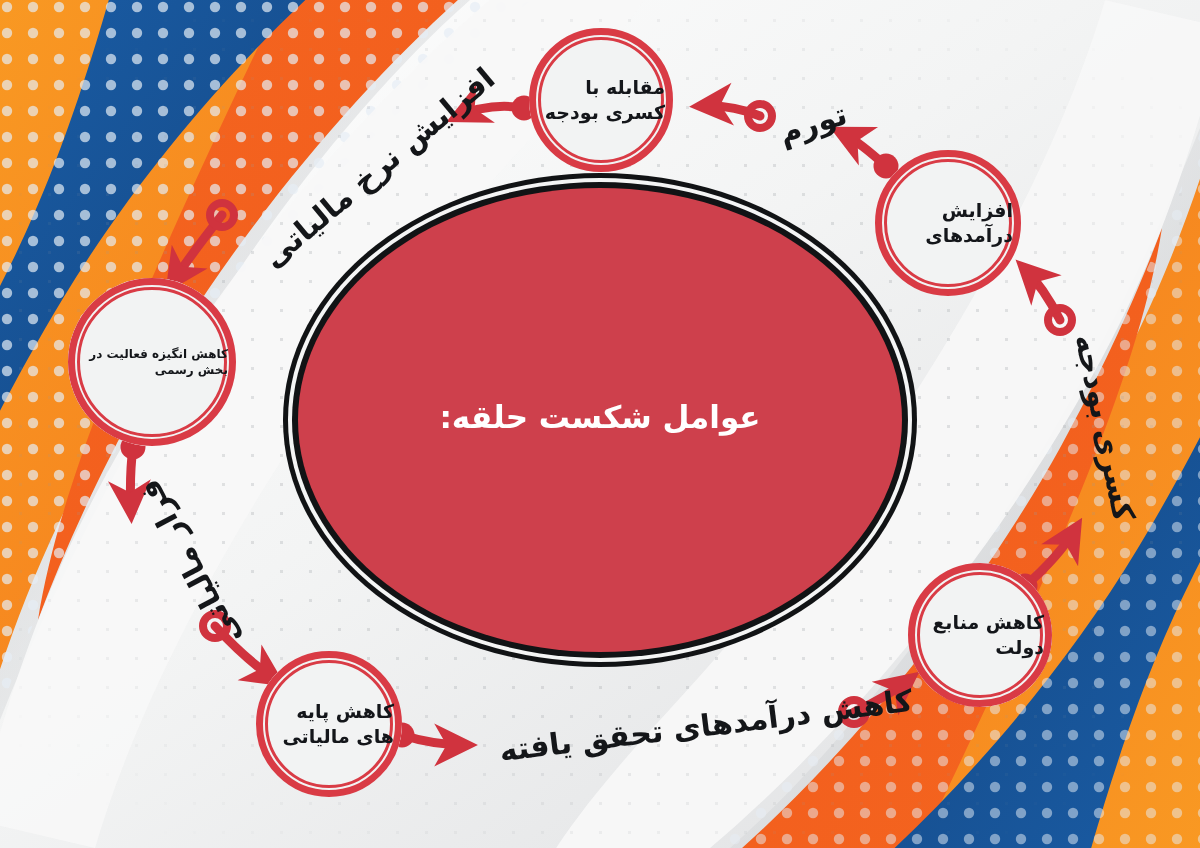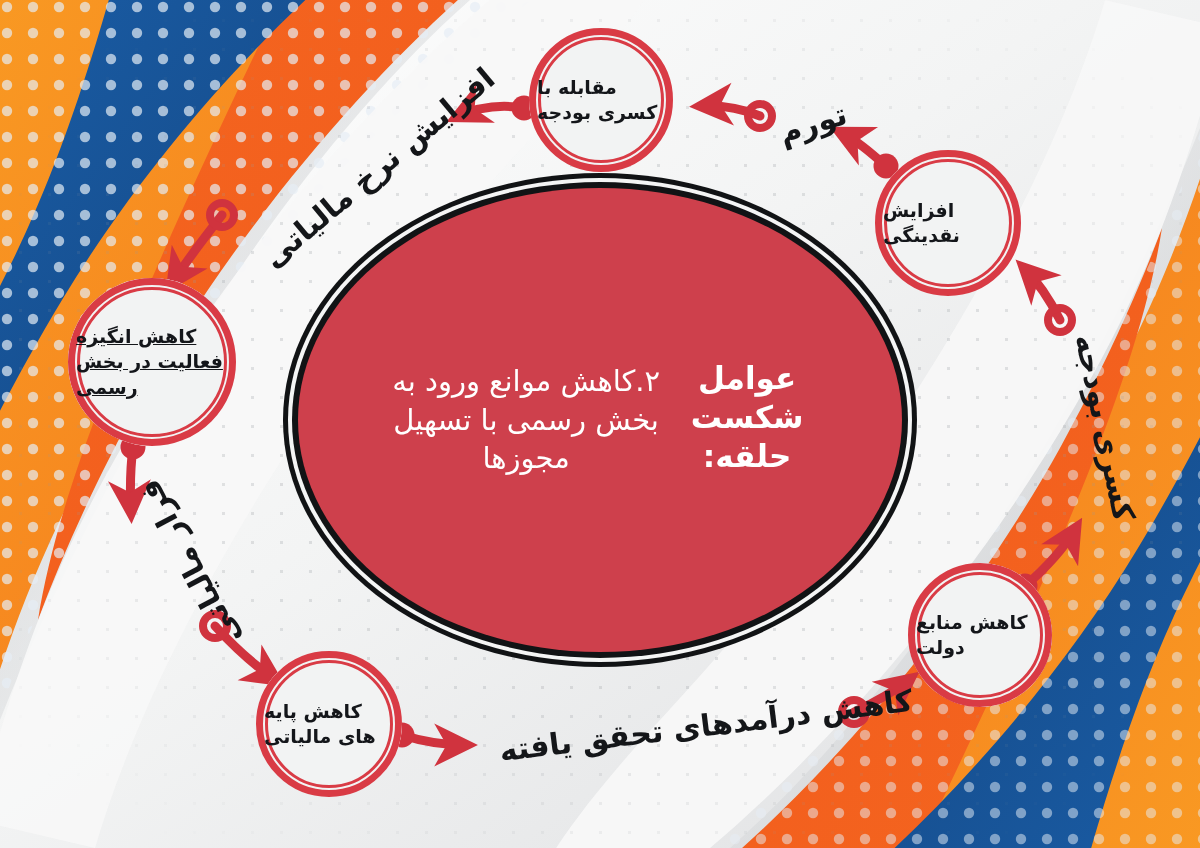--- a/index.html
+++ b/index.html
@@ -19,21 +19,21 @@
     background-size:29px 29px;
     background-position:6px 6px;
     -webkit-mask-image:radial-gradient(ellipse 760px 520px at 600px 420px, rgba(0,0,0,1) 0%, rgba(0,0,0,.85) 55%, rgba(0,0,0,.25) 85%, rgba(0,0,0,0) 100%);
             mask-image:radial-gradient(ellipse 760px 520px at 600px 420px, rgba(0,0,0,1) 0%, rgba(0,0,0,.85) 55%, rgba(0,0,0,.25) 85%, rgba(0,0,0,0) 100%);
   }
 
   
   .node{
     position:absolute;border-radius:50%;
     display:flex;align-items:center;justify-content:center;
-    text-align:left;direction:rtl;
+    text-align:right;direction:rtl;
     color:#14161a;font-weight:bold;line-height:1.34;
     background:#f2f3f3;
     box-shadow:0 0 0 3px #f2f3f3 inset, 0 0 0 0 rgba(0,0,0,0);
   }
   .node .ring-outer{
     position:absolute;inset:0;border-radius:50%;
     border:7px solid #d93b45;box-sizing:border-box;
   }
   .node .ring-inner{
     position:absolute;inset:9px;border-radius:50%;
@@ -225,49 +225,48 @@
     </g>
   </svg>
 
   <div id="centre">
     <div class="ring-black"></div>
     <div class="ring-white"></div>
     <div class="ring-black2"></div>
     <div class="fill"></div>
     <div class="ctext">
       <div class="ctitle">عوامل شکست حلقه:</div>
-      <div class="citem">۲.کاهش موانع ورود به بخش رسمی با تسهیل مجوزها</div>
     </div>
   </div>
 
   <div class="node" style="left:529px;top:28px;width:144px;height:144px;font-size:19px;">
     <div class="ring-outer"></div>
     <div class="ring-inner"></div>
     <div class="nlabel">مقابله با کسری بودجه</div>
   </div>
 
   <div class="node" style="left:875px;top:150px;width:146px;height:146px;font-size:19px;">
     <div class="ring-outer"></div>
     <div class="ring-inner"></div>
-    <div class="nlabel">افزایش نقدینگی</div>
+    <div class="nlabel">افزایش درآمدهای</div>
   </div>
 
   <div class="node" style="left:908px;top:563px;width:144px;height:144px;font-size:19px;">
     <div class="ring-outer"></div>
     <div class="ring-inner"></div>
     <div class="nlabel">کاهش منابع دولت</div>
   </div>
 
   <div class="node" style="left:256px;top:651px;width:146px;height:146px;font-size:19px;">
     <div class="ring-outer"></div>
     <div class="ring-inner"></div>
     <div class="nlabel">کاهش پایه های مالیاتی</div>
   </div>
 
-  <div class="node" style="left:68px;top:278px;width:168px;height:168px;font-size:19px;text-decoration:underline;">
+  <div class="node" style="left:68px;top:278px;width:168px;height:168px;font-size:12px;">
     <div class="ring-outer"></div>
     <div class="ring-inner"></div>
     <div class="nlabel">کاهش انگیزه فعالیت در بخش رسمی</div>
   </div>
 
   <div class="curvelabel" style="left:233px;top:150px;font-size:30px;transform:rotate(-40deg);">
     <span>افزایش نرخ مالیاتی</span>
   </div>
 
   <div class="curvelabel" style="left:778px;top:106px;font-size:30px;transform:rotate(-18deg);">

